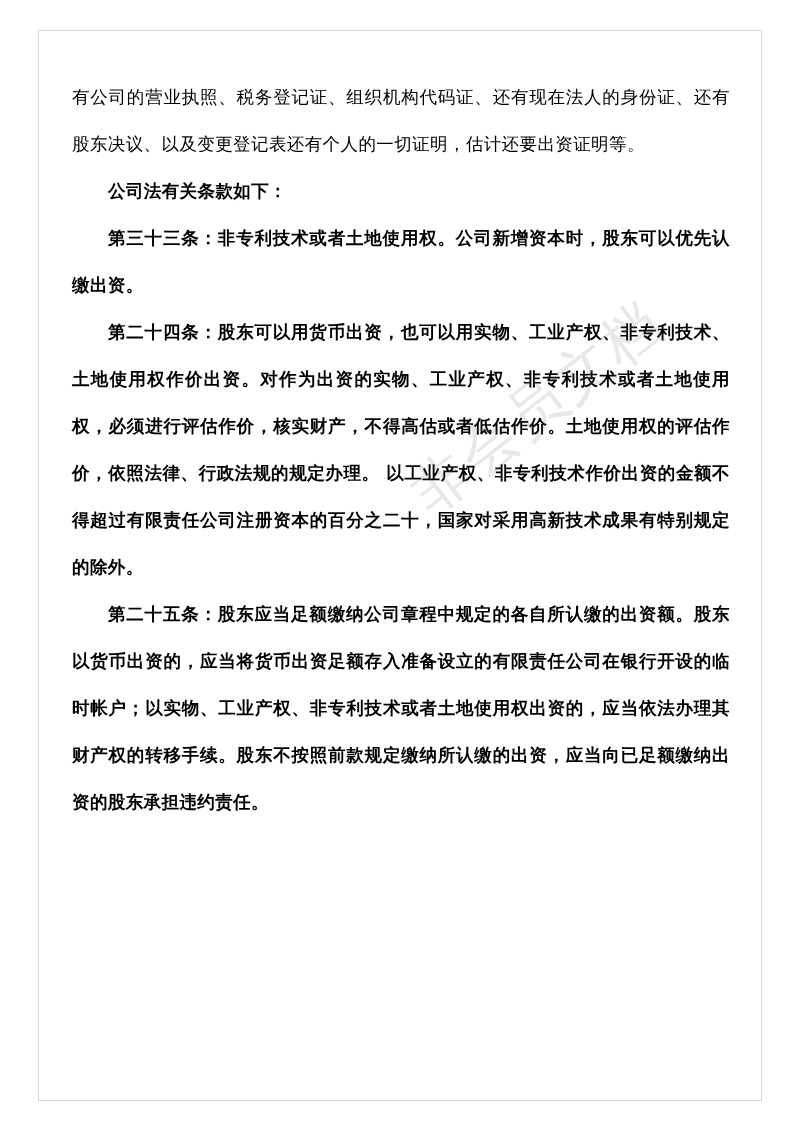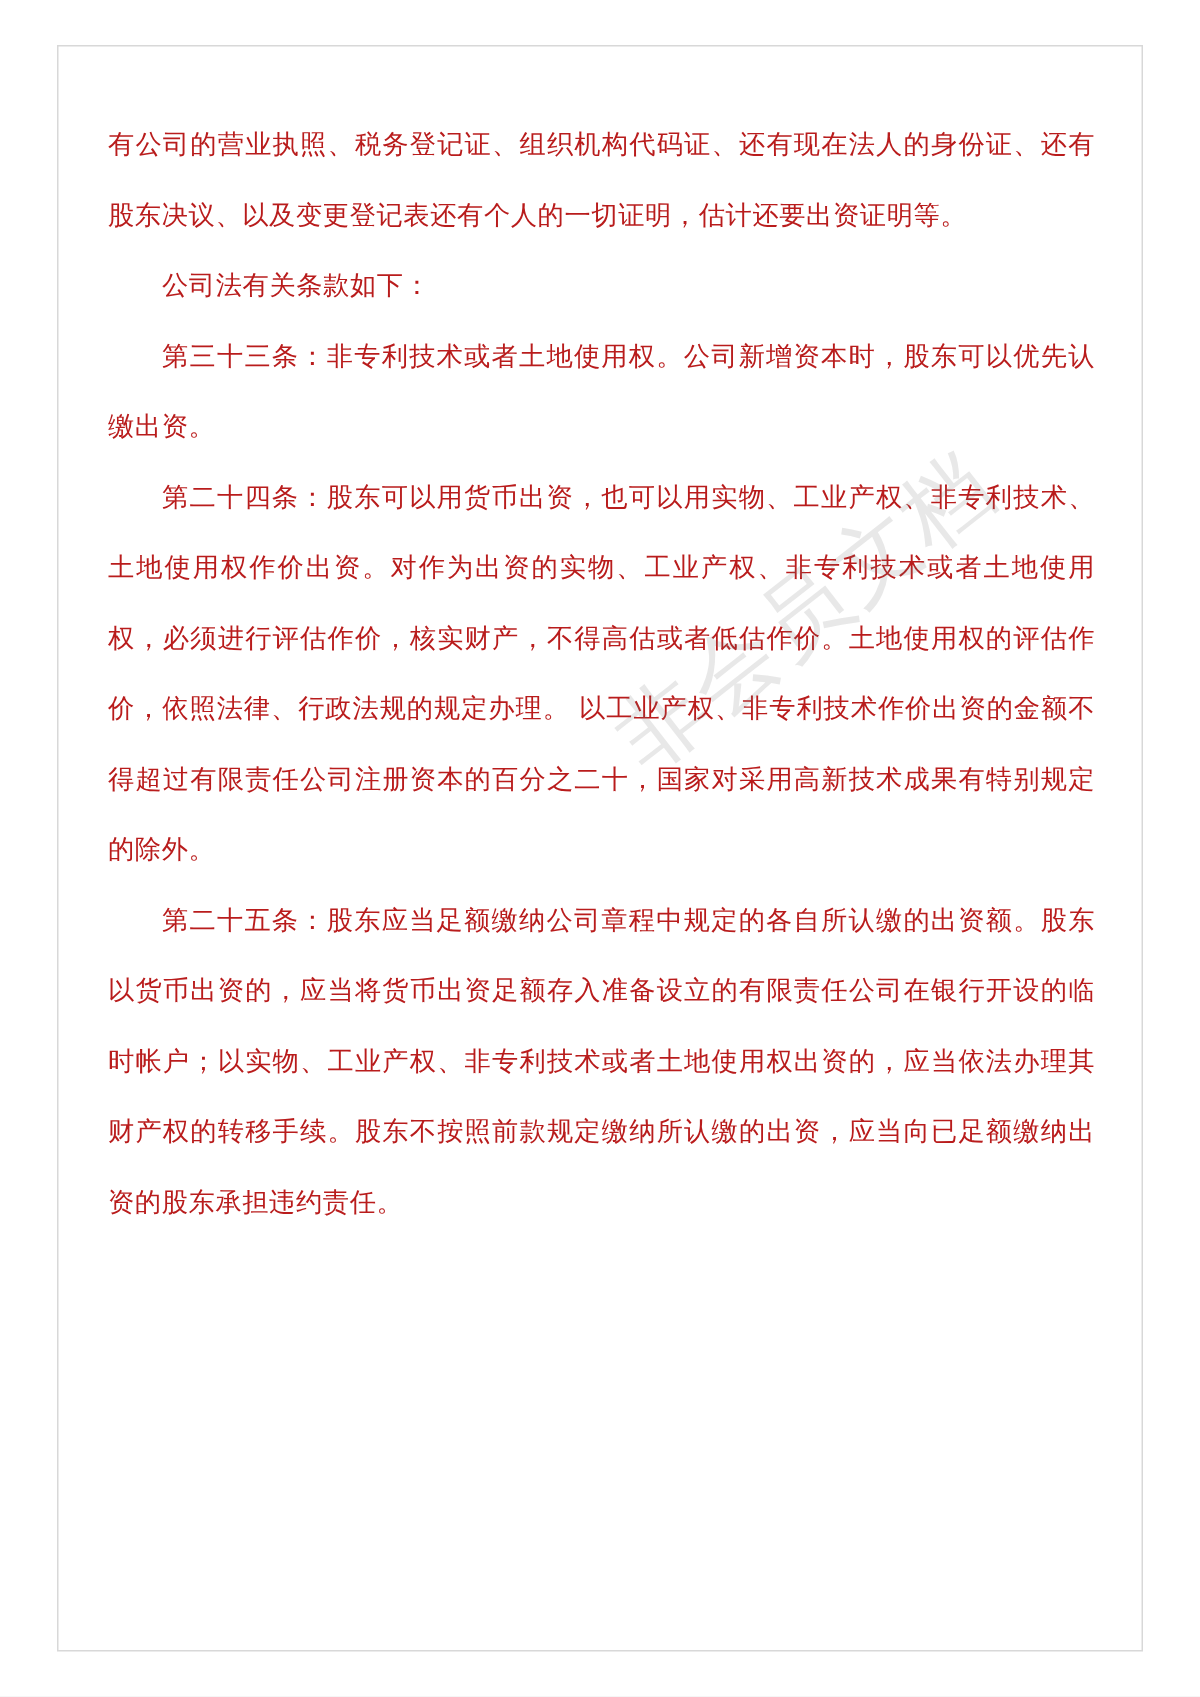--- a/index.html
+++ b/index.html
@@ -32,28 +32,29 @@
     position: absolute;
     left: 72px;
     top: 74px;
     width: 658px;
     box-sizing: border-box;
   }
   .para {
     font-family: "DejaVu Serif", "Liberation Serif", serif;
     font-size: 17.5px;
     line-height: 47px;
-    color: #b91c1c;
+    color: #000000;
     text-align: justify;
     text-justify: inter-ideograph;
     margin: 0;
     letter-spacing: 0.4px;
   }
   .indent {
     text-indent: 36px;
+    font-weight: bold;
   }
   .watermark {
     position: absolute;
     left: 395px;
     top: 470px;
     font-family: "DejaVu Serif", "Liberation Serif", serif;
     font-size: 58px;
     color: rgba(120,120,120,0.17);
     transform: rotate(-38deg);
     transform-origin: left top;

